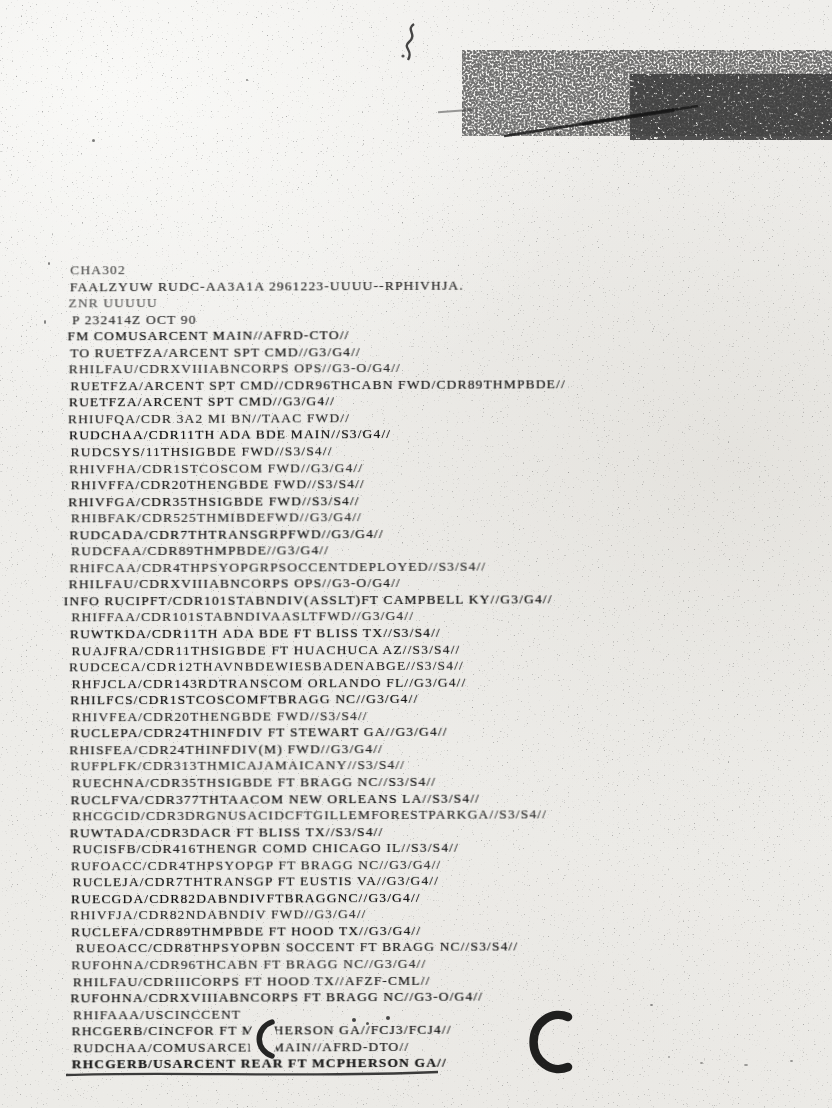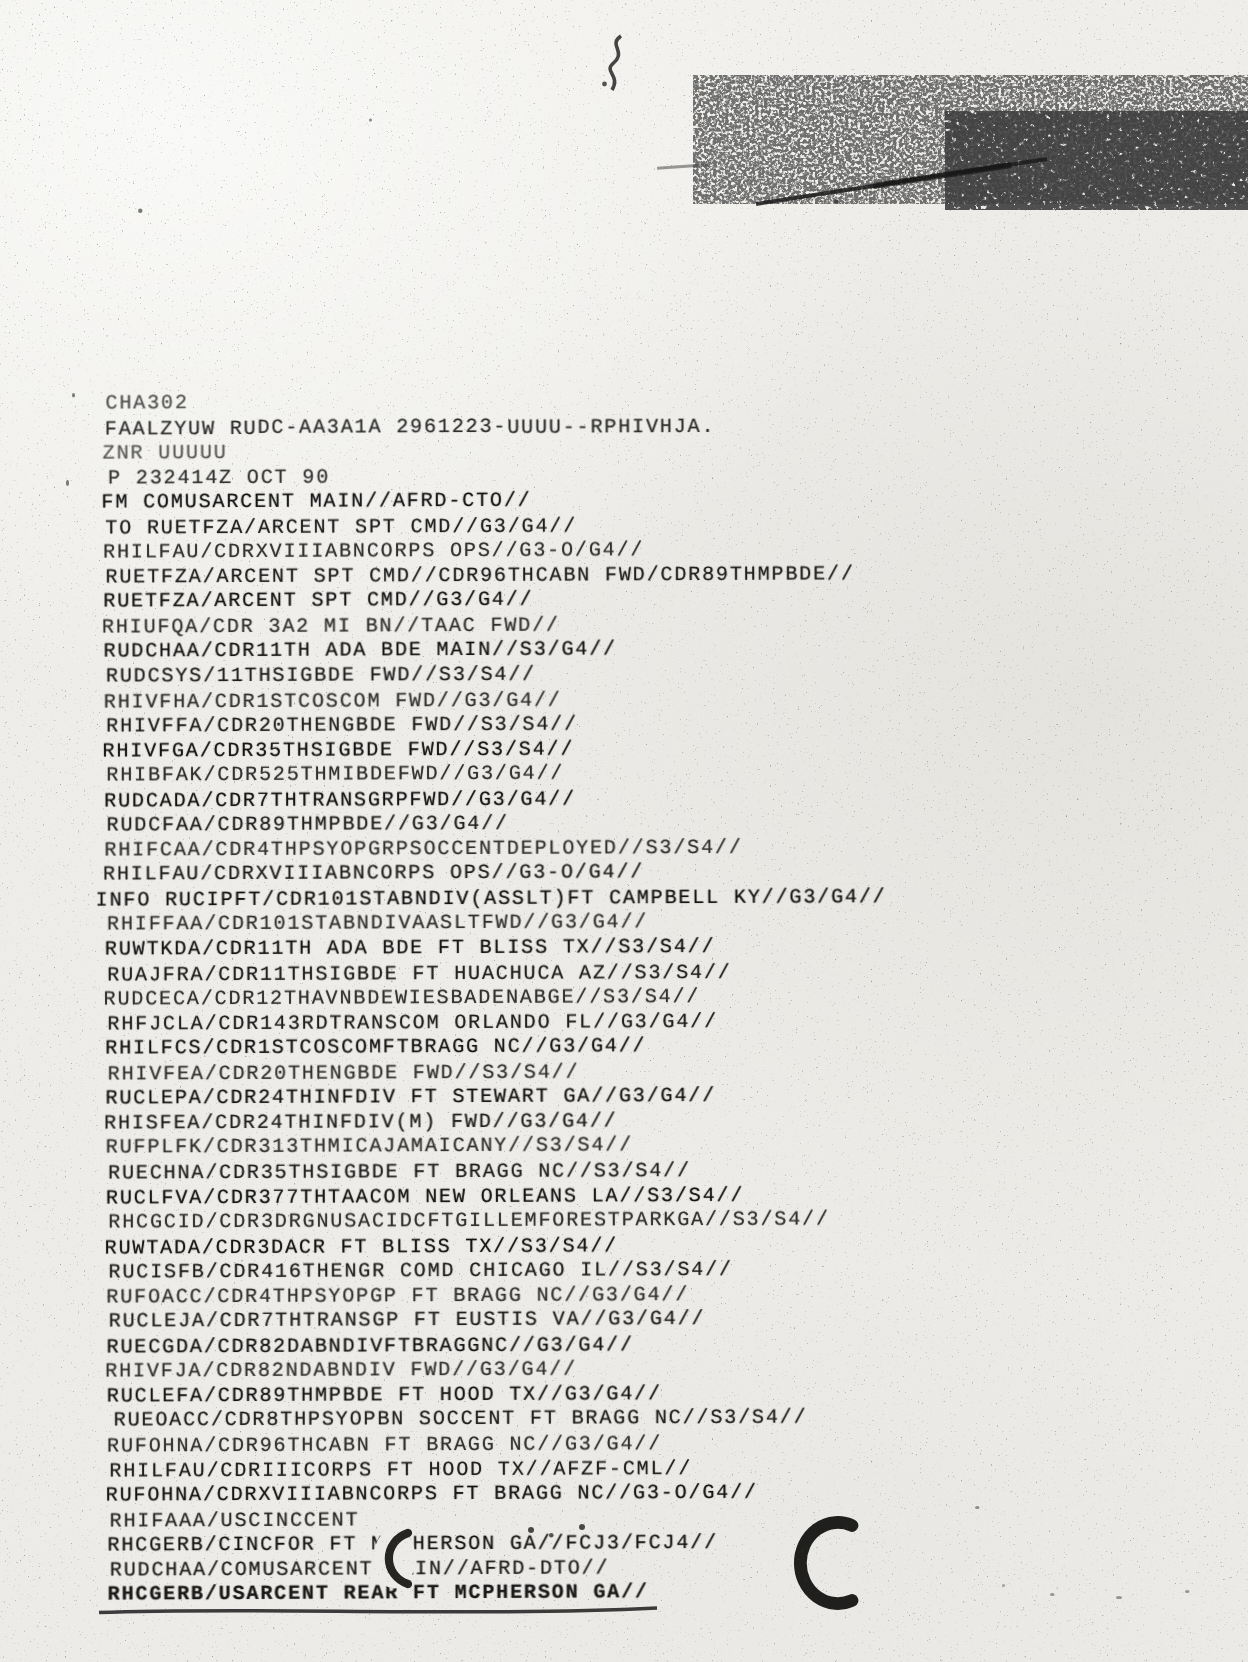--- a/index.html
+++ b/index.html
@@ -8,20 +8,21 @@
     background:#f3f2ef;
     font-family:"Liberation Mono","DejaVu Sans Mono",monospace;
   }
   .page{
     position:absolute;inset:0;
     background:
       radial-gradient(820px 620px at 14% 8%, rgba(250,250,248,.9) 0%, rgba(250,250,248,0) 60%),
       radial-gradient(700px 560px at 88% 42%, rgba(226,224,219,.8) 0%, rgba(226,224,219,0) 70%),
       radial-gradient(600px 400px at 70% 92%, rgba(233,231,227,.7) 0%, rgba(233,231,227,0) 70%),
       linear-gradient(#efeeeb,#ecebe7);
+    font-family: Liberation Serif, serif;
   }
   svg.noise{position:absolute;left:0;top:0;opacity:.5;pointer-events:none;}
   .band{position:absolute;left:462px;top:44px;width:370px;height:96px;}
   .band svg{position:absolute;left:0;top:0;}
   .dash-mark{position:absolute;left:438px;top:110px;width:34px;height:2px;background:#4a4a4a;opacity:.55;transform:rotate(-4deg);}
   .squiggle{position:absolute;left:396px;top:20px;}
   .textblock{
     position:absolute;left:70px;top:261px;width:640px;
     font-size:13.5px;letter-spacing:1.15px;line-height:16.55px;
     color:#232323;white-space:pre;

